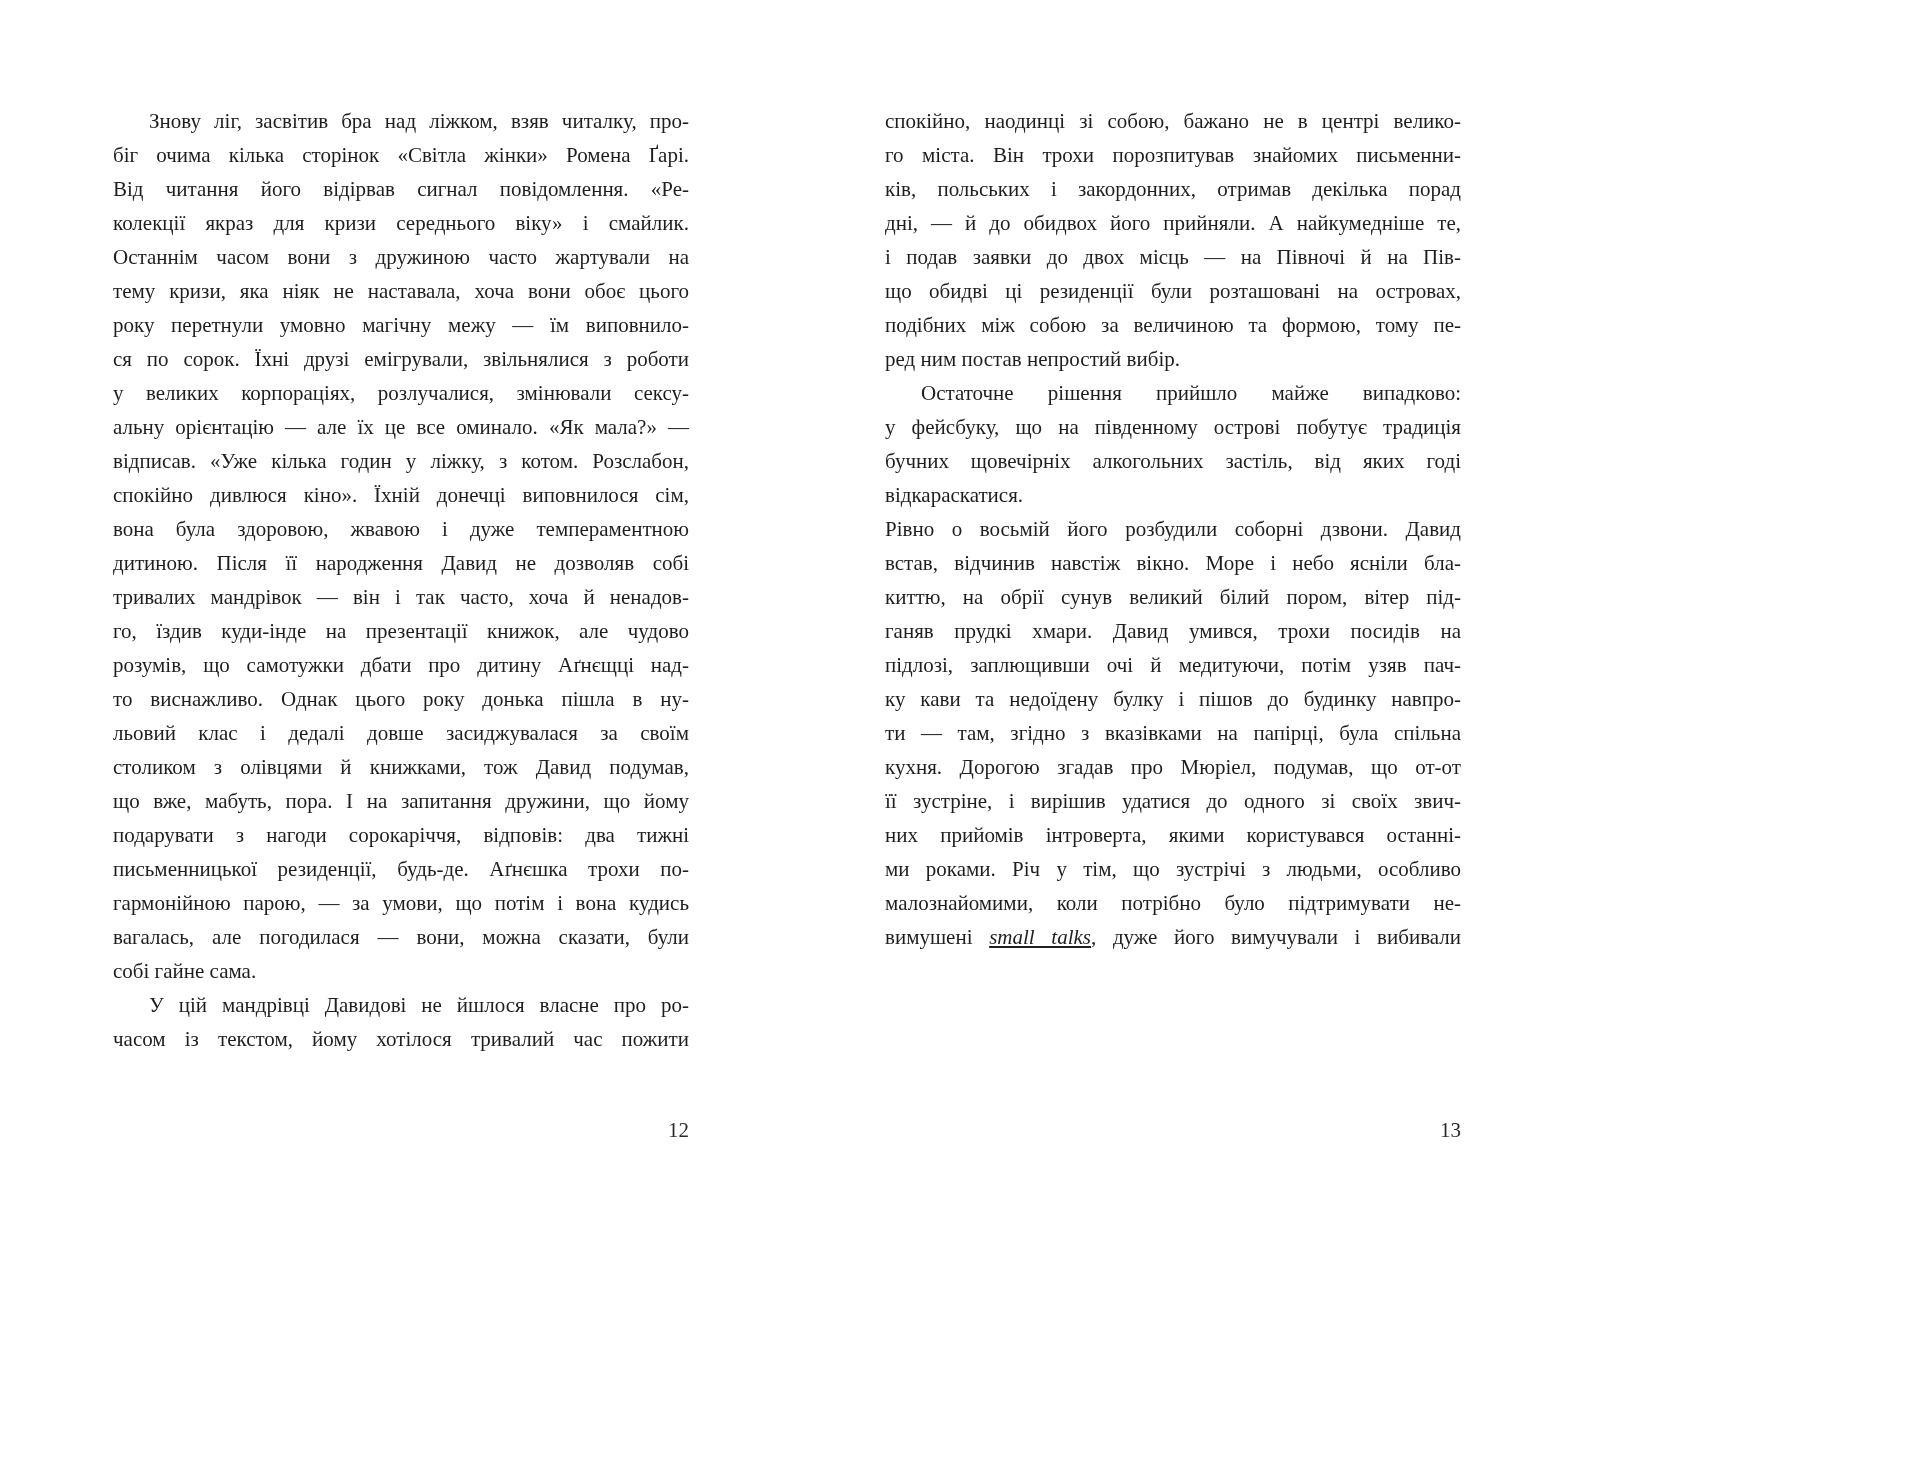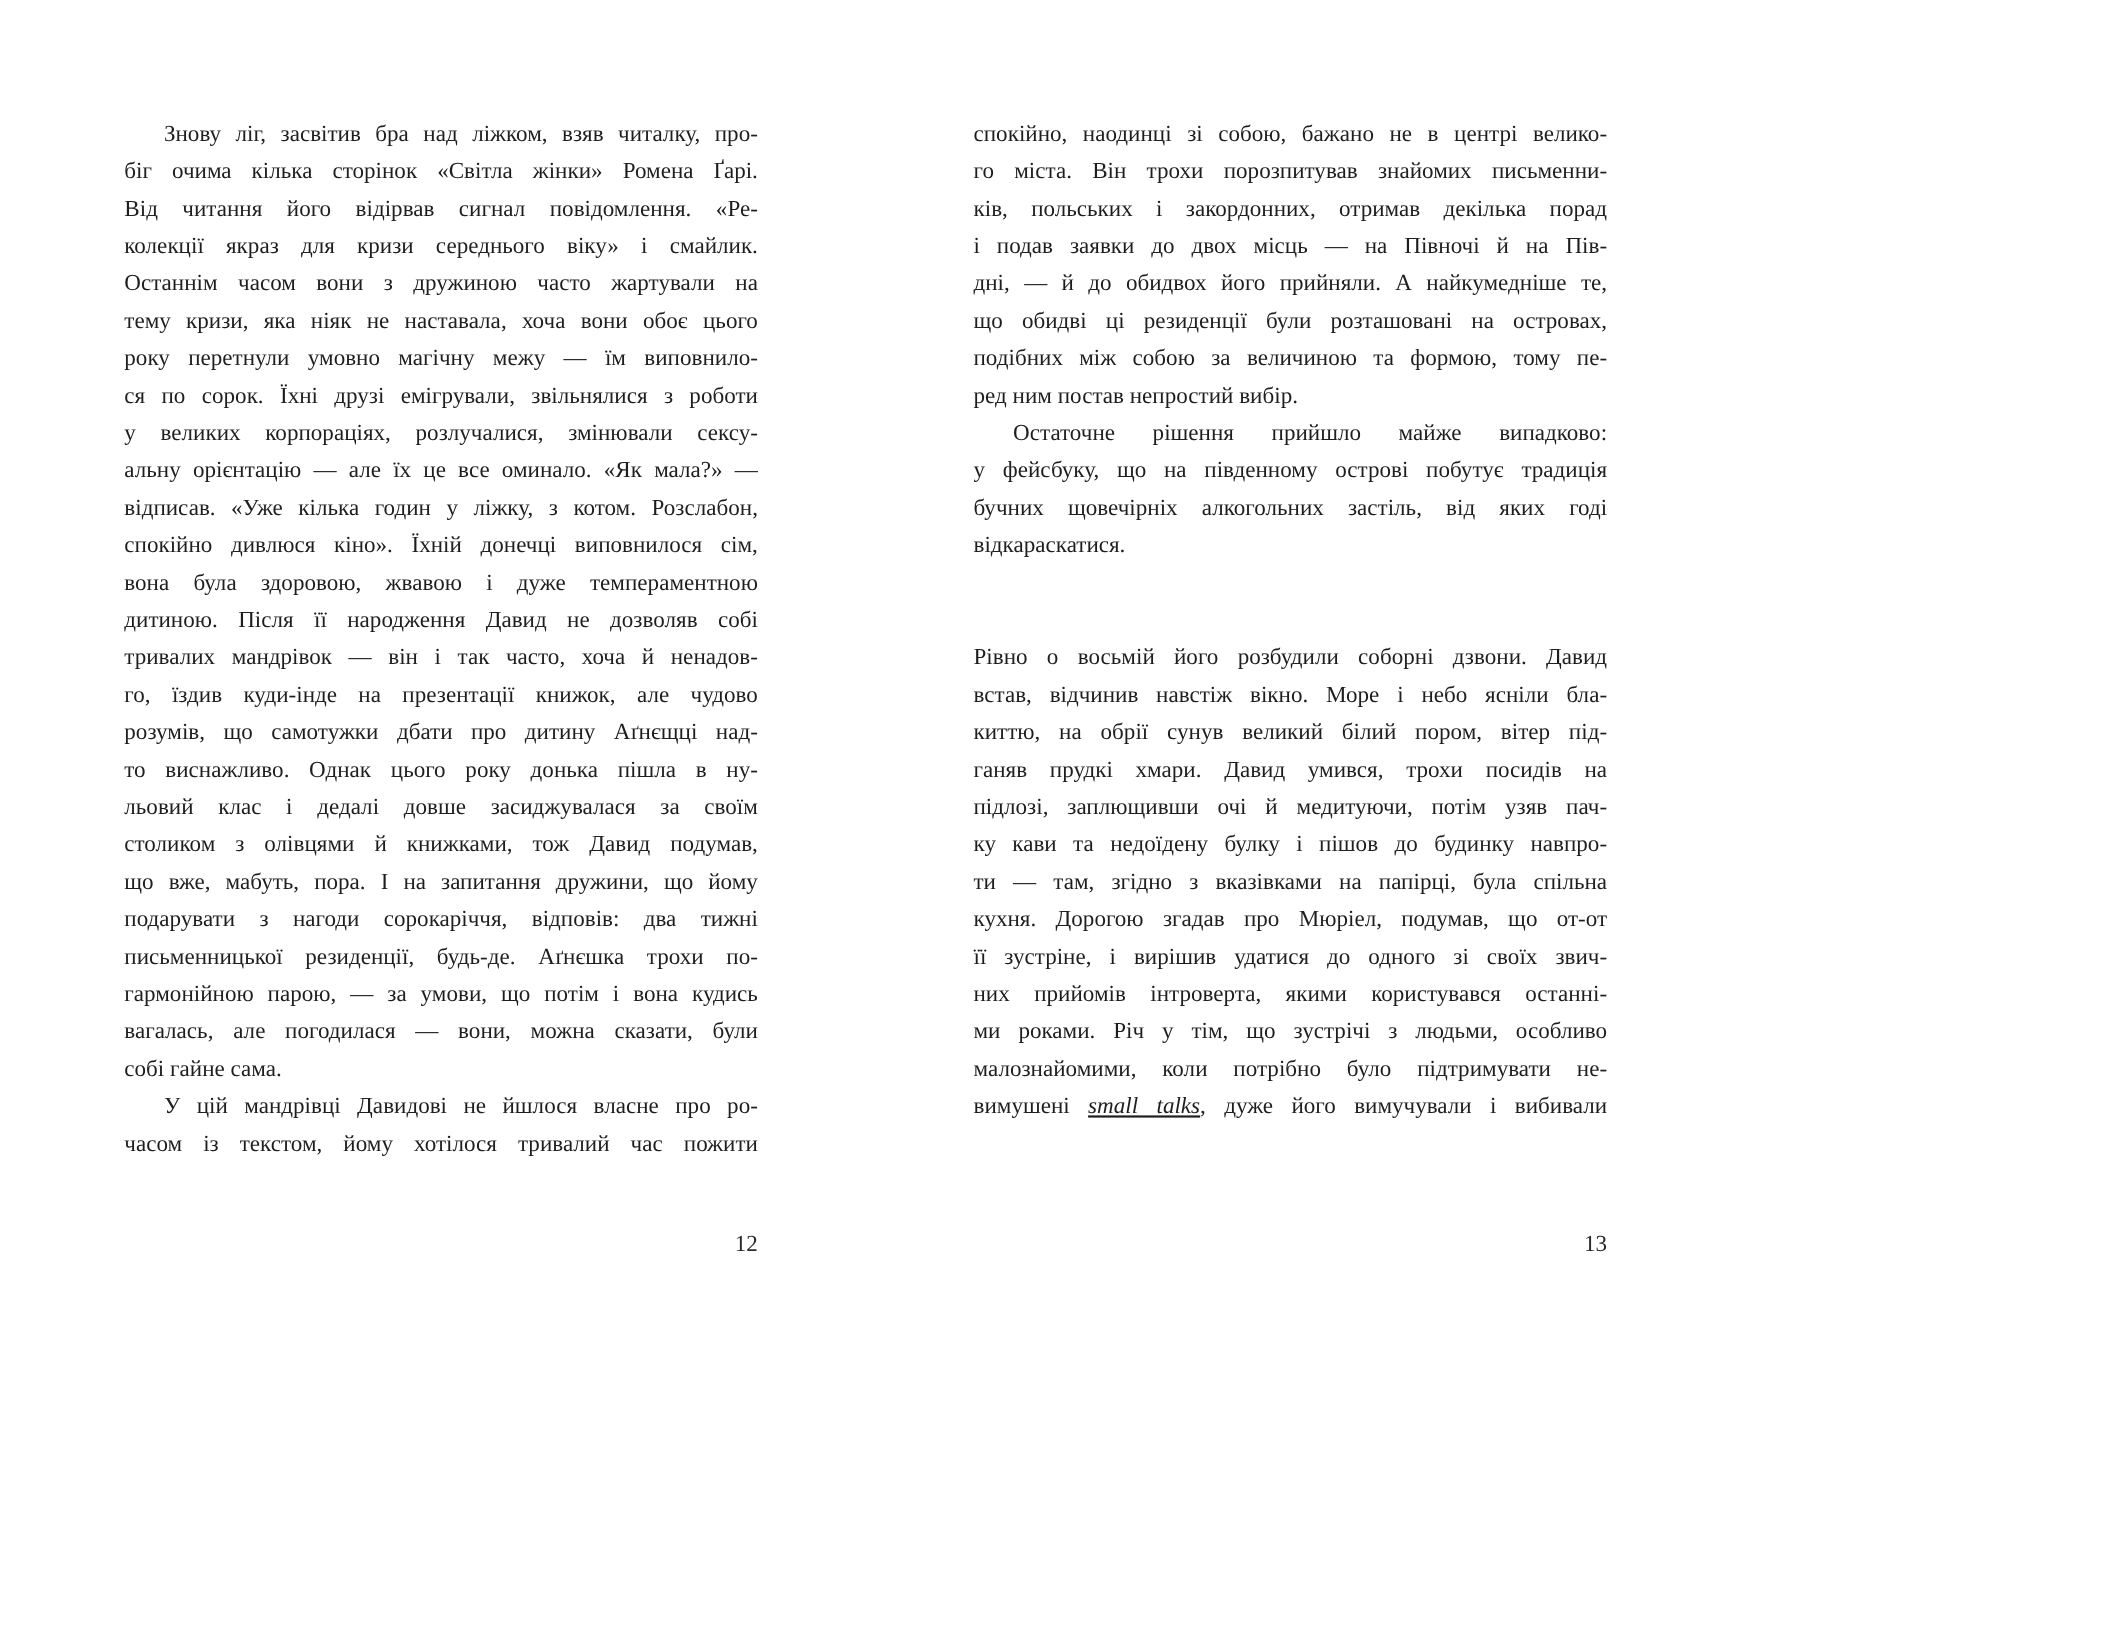--- a/index.html
+++ b/index.html
@@ -18,21 +18,21 @@
   .text-block { position: absolute; top: 104px; left: 0; right: 0; }
   .line {
     font-size: 21px;
     line-height: 34px;
     text-align: justify;
     text-align-last: justify;
     -moz-text-align-last: justify;
   }
   .line.end { text-align-last: left; -moz-text-align-last: left; }
   .line.indent { text-indent: 36px; }
-  .line.section-gap { margin-top: 68px; }
+  .line.section-gap { }
   .italic { font-style: italic; text-decoration: underline; }
   .page-number {
     position: absolute;
     top: 1118px;
     left: 0;
     width: 100%;
     text-align: right;
     font-size: 21px;
     color: #2a2a2a;
   }
@@ -74,22 +74,22 @@
         <div class="line"><span>часом із текстом, йому хотілося тривалий час пожити</span></div>
       </div>
     <div class="page-number">12</div>
   </section>
 
   <section class="page page-right">
     <div class="text-block">
         <div class="line"><span>спокійно, наодинці зі собою, бажано не в центрі велико-</span></div>
         <div class="line"><span>го міста. Він трохи порозпитував знайомих письменни-</span></div>
         <div class="line"><span>ків, польських і закордонних, отримав декілька порад</span></div>
+        <div class="line"><span>дні, — й до обидвох його прийняли. А найкумедніше те,</span></div>
         <div class="line"><span>і подав заявки до двох місць — на Півночі й на Пів-</span></div>
-        <div class="line"><span>дні, — й до обидвох його прийняли. А найкумедніше те,</span></div>
         <div class="line"><span>що обидві ці резиденції були розташовані на островах,</span></div>
         <div class="line"><span>подібних між собою за величиною та формою, тому пе-</span></div>
         <div class="line end"><span>ред ним постав непростий вибір.</span></div>
         <div class="line indent"><span>Остаточне рішення прийшло майже випадково:</span></div>
         <div class="line"><span>у фейсбуку, що на південному острові побутує традиція</span></div>
         <div class="line"><span>бучних щовечірніх алкогольних застіль, від яких годі</span></div>
         <div class="line end"><span>відкараскатися.</span></div>
         <div class="line section-gap"><span>Рівно о восьмій його розбудили соборні дзвони. Давид</span></div>
         <div class="line"><span>встав, відчинив навстіж вікно. Море і небо ясніли бла-</span></div>
         <div class="line"><span>киттю, на обрії сунув великий білий пором, вітер під-</span></div>

